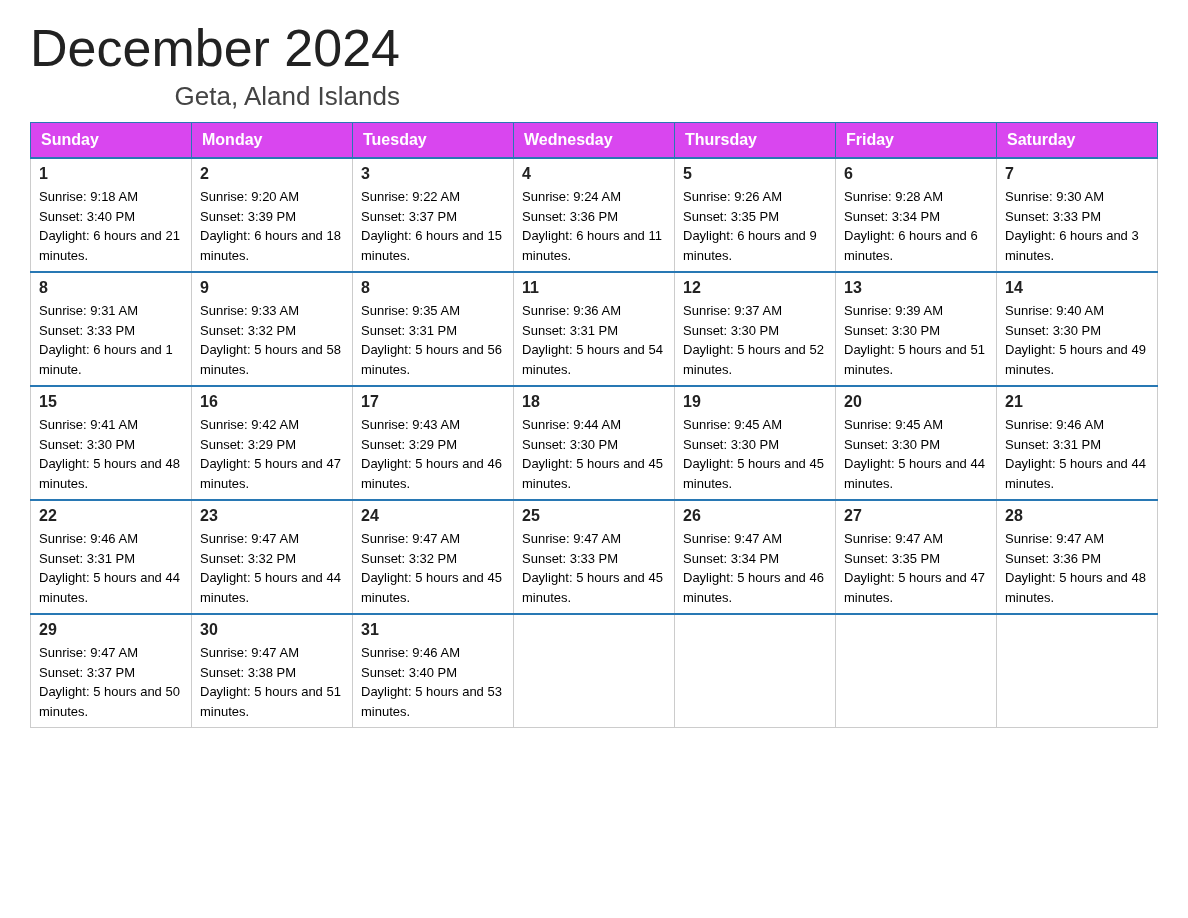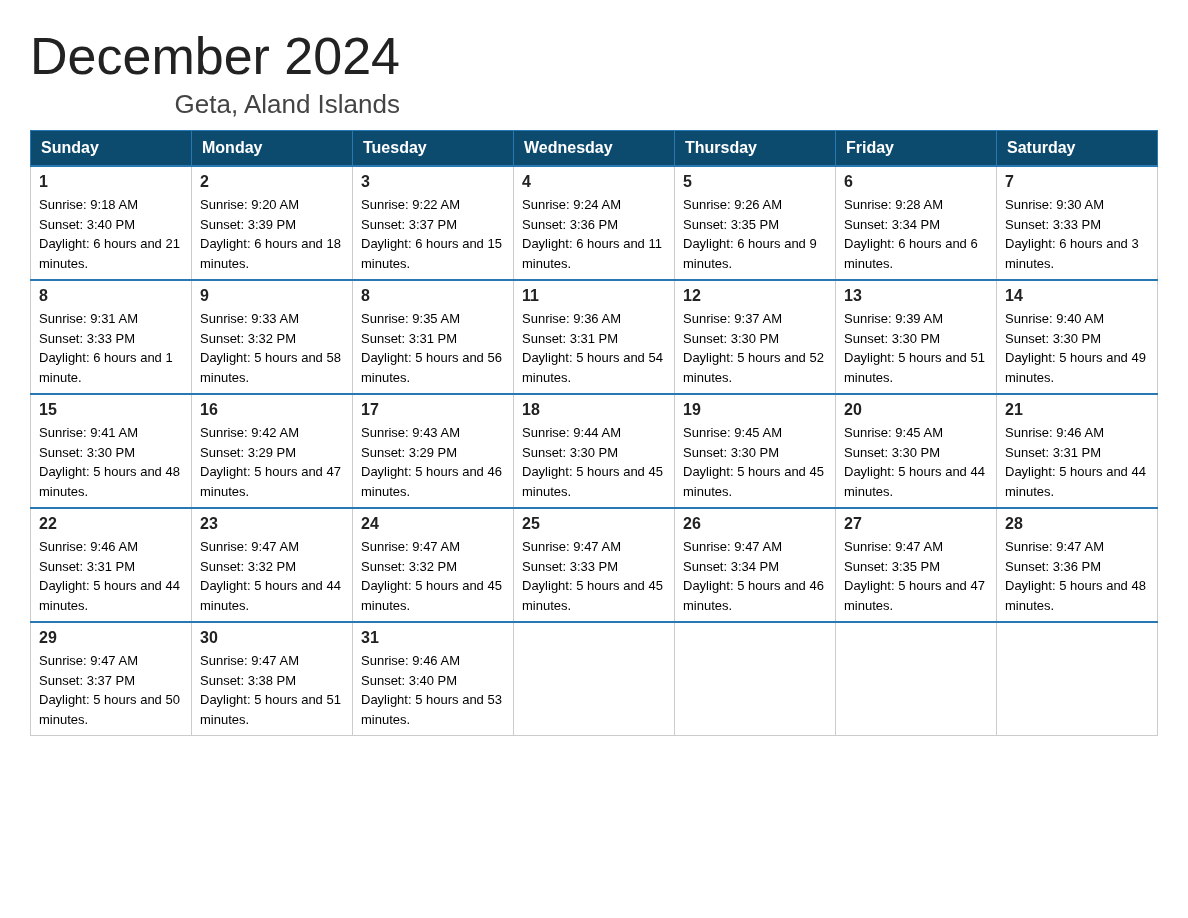--- a/index.html
+++ b/index.html
@@ -39,40 +39,39 @@
       border-bottom: 10px solid transparent;
       margin: 0 2px;
     }
     .logo-blue {
       color: #1a6fa8;
       font-size: 28px;
       font-weight: bold;
     }
     .title-block {
       text-align: right;
-      margin-top: 8px;
     }
     .month-title {
       font-size: 52px;
       font-weight: normal;
       color: #222;
       line-height: 1.1;
     }
     .location {
       font-size: 26px;
       color: #444;
       margin-top: 4px;
     }
     .calendar {
       width: 100%;
       border-collapse: collapse;
       margin-top: 10px;
     }
     .calendar th {
-      background: #0c4a6e;
+      background: #d946ef;
       color: #fff;
       font-size: 16px;
       font-weight: bold;
       padding: 8px 10px;
       text-align: left;
       border: 1px solid #2878b4;
     }
     .calendar td {
       border: 1px solid #ccc;
       vertical-align: top;

